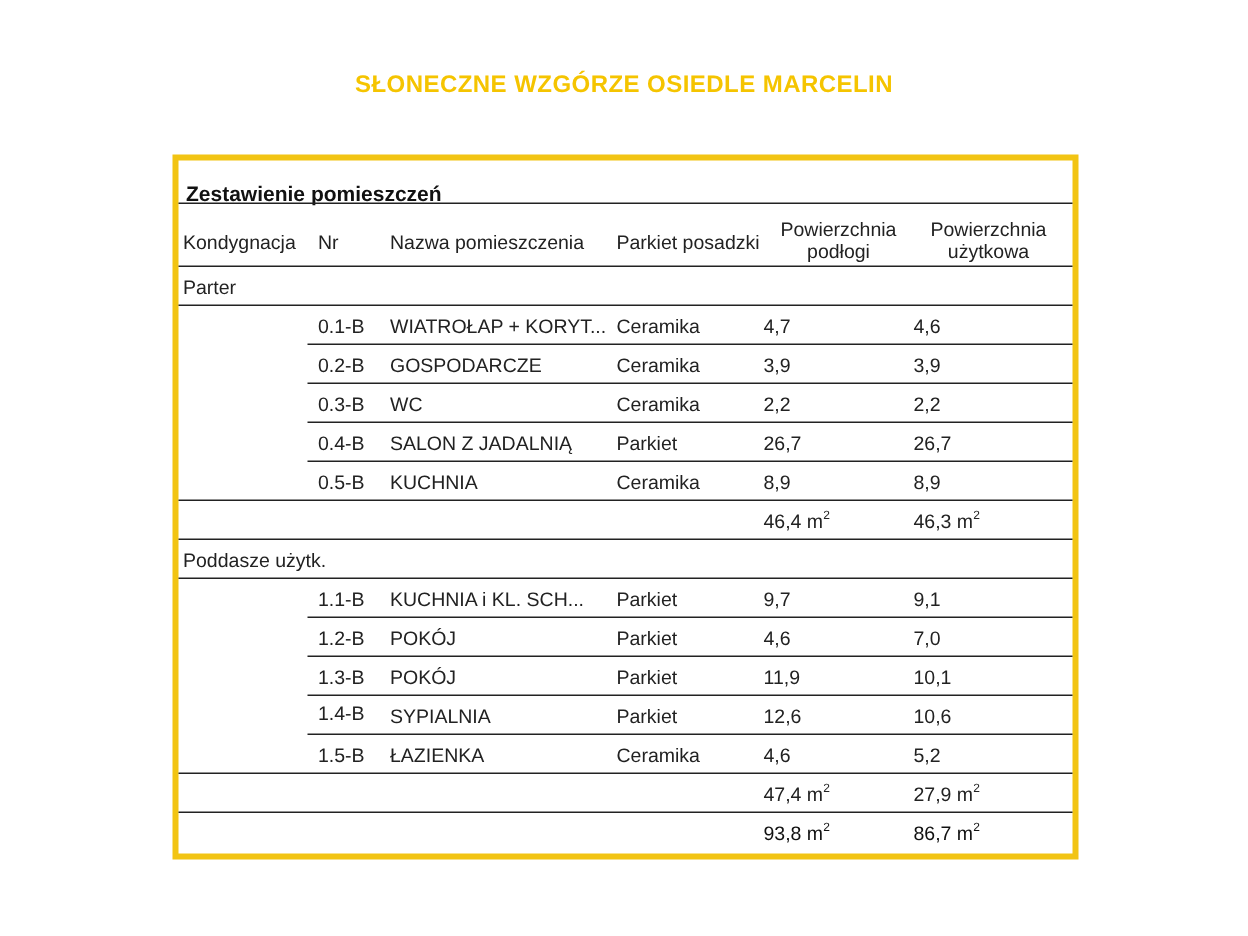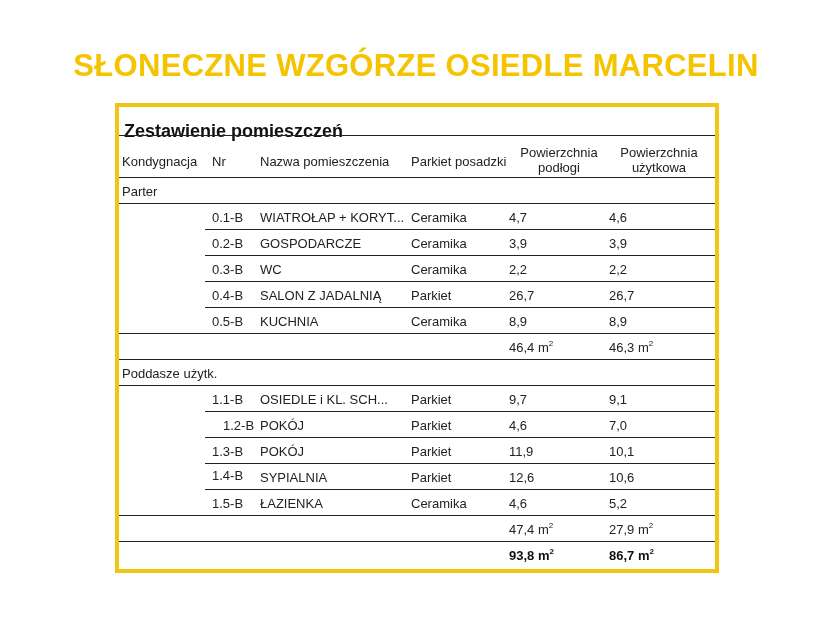--- a/index.html
+++ b/index.html
@@ -1,24 +1,24 @@
 <!DOCTYPE html>
 <html><head>
 <meta charset="utf-8">
 <style>
   html, body { margin:0; padding:0; background:#ffffff; }
   body { width:832px; height:624px; position:relative; overflow:hidden; font-family:"Liberation Sans", sans-serif; }
-  .title { position:absolute; left:0; top:48px; width:832px; text-align:center; font-family:"Liberation Sans", sans-serif; font-weight:bold; font-size:31px; color:#f5c400; letter-spacing:0.3px; }
+  .title { position:absolute; left:0; top:48px; width:832px; text-align:center; font-family:"Liberation Sans", sans-serif; font-weight:bold; font-size:16px; color:#f5c400; letter-spacing:0.3px; }
   .frame { position:absolute; left:115px; top:103px; width:596px; height:462px; border:4px solid #f2c413; background:#fff; }
-  .doc-title { position:absolute; left:5px; top:14px; font-size:18px; font-weight:bold; color:#111; }
+  .doc-title { position:absolute; left:5px; top:14px; font-size:14px; font-weight:bold; color:#111; }
   .hline { position:absolute; height:1px; background:#222; }
   .cell { position:absolute; font-size:13px; color:#222; white-space:nowrap; }
   .num { text-align:left; }
   .hdr2 { text-align:center; line-height:15px; font-size:13px; color:#222; position:absolute; }
-  .bold { font-weight:bold; color:#111; }
+  .bold { font-weight:normal; color:#111; }
   sup { font-size:8px; vertical-align:top; position:relative; top:-1px; }
 </style>
 </head>
 <body>
 
 <div class="title">SŁONECZNE WZGÓRZE OSIEDLE MARCELIN</div>
 
 <div class="frame">
   <div class="doc-title">Zestawienie pomieszczeń</div>
 
@@ -91,27 +91,27 @@
   </div>
   <div>
     <div class="cell num" style="left:390px;top:233px;width:100px"><span>46,4 m</span><sup>2</sup></div>
     <div class="cell num" style="left:490px;top:233px;width:100px"><span>46,3 m</span><sup>2</sup></div>
   </div>
 
   <div class="cell" style="left:3px;top:259px">Poddasze użytk.</div>
 
   <div>
     <div class="cell" style="left:93px;top:285px">1.1-B</div>
-    <div class="cell" style="left:141px;top:285px">OSIEDLE i KL. SCH...</div>
+    <div class="cell" style="left:141px;top:285px">KUCHNIA i KL. SCH...</div>
     <div class="cell" style="left:292px;top:285px">Parkiet</div>
     <div class="cell num" style="left:390px;top:285px;width:100px">9,7</div>
     <div class="cell num" style="left:490px;top:285px;width:100px">9,1</div>
   </div>
   <div>
-    <div class="cell" style="left:104px;top:311px">1.2-B</div>
+    <div class="cell" style="left:93px;top:311px">1.2-B</div>
     <div class="cell" style="left:141px;top:311px">POKÓJ</div>
     <div class="cell" style="left:292px;top:311px">Parkiet</div>
     <div class="cell num" style="left:390px;top:311px;width:100px">4,6</div>
     <div class="cell num" style="left:490px;top:311px;width:100px">7,0</div>
   </div>
   <div>
     <div class="cell" style="left:93px;top:337px">1.3-B</div>
     <div class="cell" style="left:141px;top:337px">POKÓJ</div>
     <div class="cell" style="left:292px;top:337px">Parkiet</div>
     <div class="cell num" style="left:390px;top:337px;width:100px">11,9</div>

